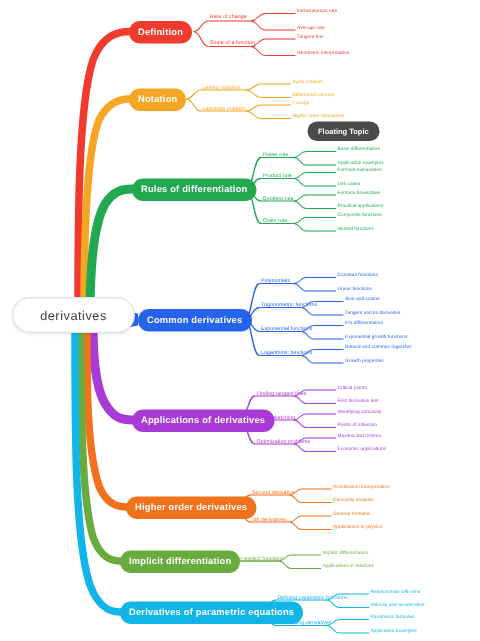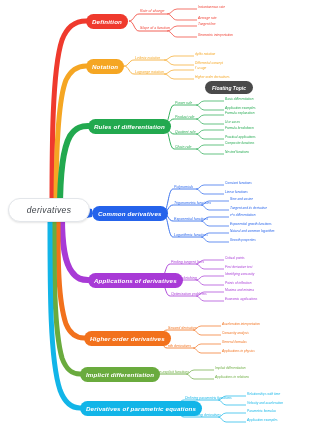--- a/index.html
+++ b/index.html
@@ -1,19 +1,19 @@
 <!DOCTYPE html>
 <html><head>
 <meta charset="utf-8">
 <style>
   html,body{margin:0;padding:0;background:#ffffff;}
   body{width:300px;height:427px;overflow:hidden;
        font-family:"Liberation Sans","DejaVu Sans",sans-serif;
        -webkit-font-smoothing:antialiased;}
-  #stage{position:relative;width:300px;height:384px;background:#fff;font-style:italic;}
+  #stage{position:relative;width:300px;height:384px;background:#fff;}
   #wires{position:absolute;inset:0;width:300px;height:427px;pointer-events:none;}
 
   .node{position:absolute;box-sizing:border-box;white-space:nowrap;}
 
   
   .root{
     left:8px;top:198px;width:82px;height:24px;
     border-radius:12px;background:#ffffff;border:1px solid #e3e6ea;
     color:#3a3f45;font-size:8.5px;letter-spacing:.35px;
     display:flex;align-items:center;justify-content:center;

